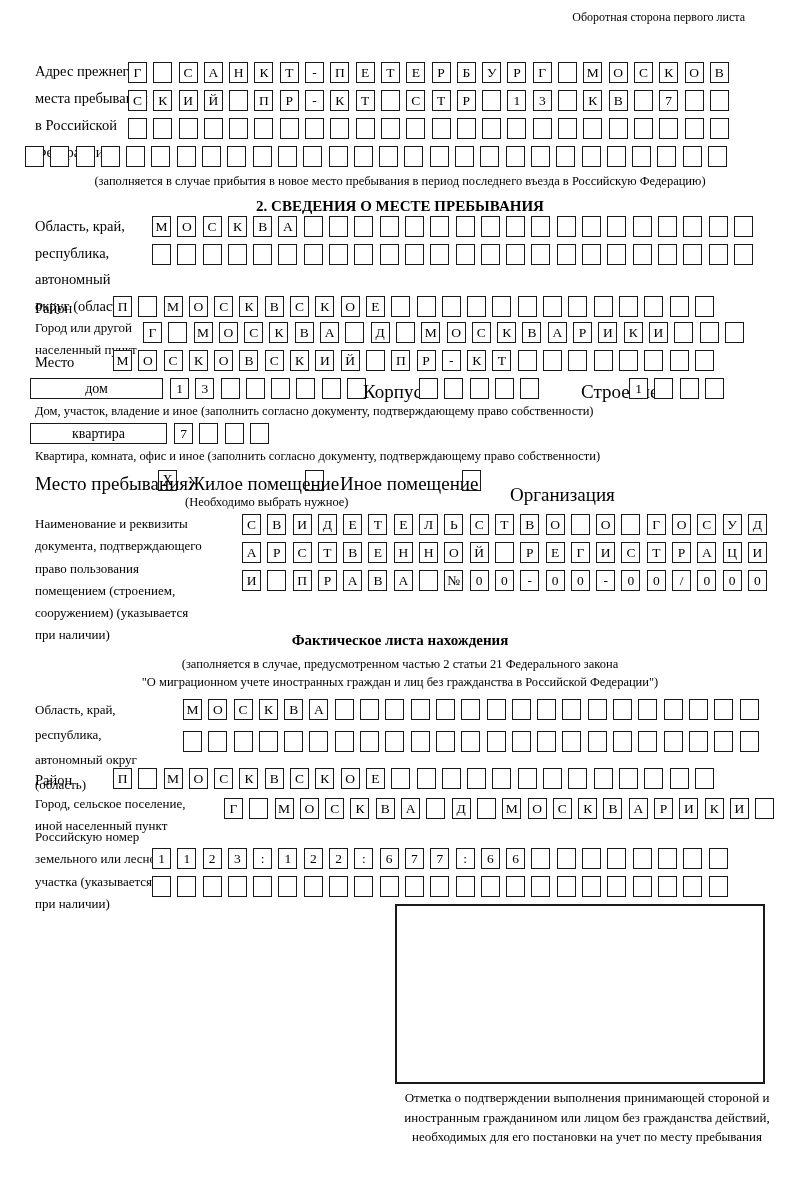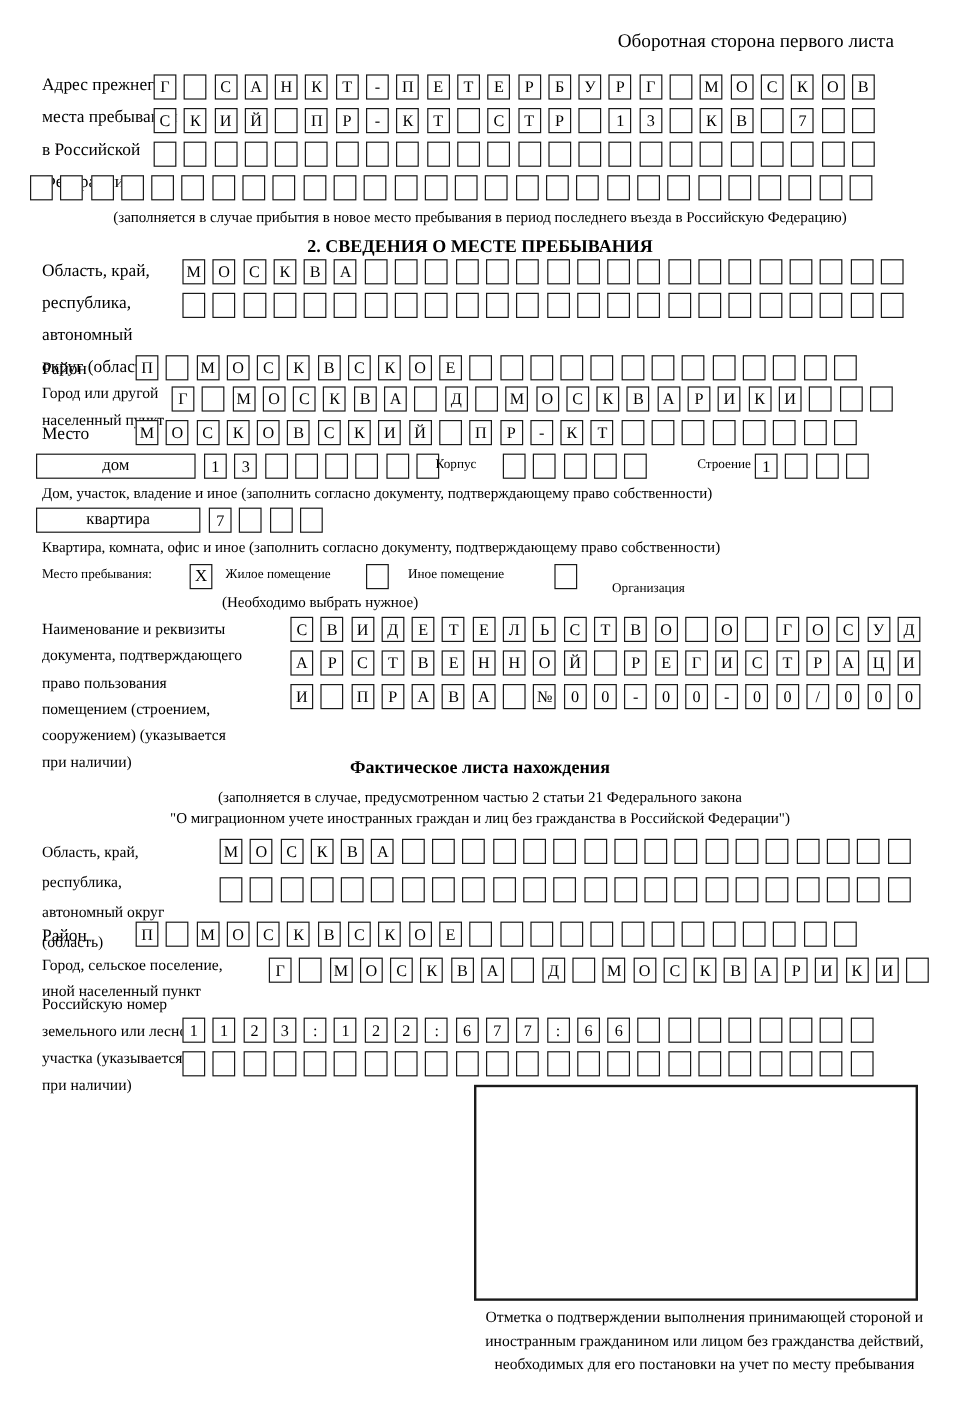--- a/index.html
+++ b/index.html
@@ -7,27 +7,27 @@
   .abs{position:absolute;}
   .lbl{font-size:14.5px;line-height:27px;white-space:pre-line;}
   .lbl-sm{font-size:13px;line-height:21.5px;white-space:pre-line;}
   .cellrow{display:flex;gap:6.3px;}
   .cell{flex:none;width:17px;height:19px;border:1.6px solid #1a1a1a;display:flex;align-items:center;justify-content:center;font-size:13.5px;background:#fff;}
   .widebox{border:1.6px solid #1a1a1a;height:19px;display:flex;align-items:center;justify-content:center;font-size:14px;}
   .caption{font-size:12.5px;}
   .caption-c{font-size:12.5px;text-align:center;width:100%;left:0;}
   .title{font-weight:bold;font-size:15px;text-align:center;width:100%;left:0;}
   .checkbox{width:17px;height:19px;border:1.6px solid #1a1a1a;display:flex;align-items:center;justify-content:center;font-size:14px;}
-  .inline-lbl{font-size:11px;}
+  .inline-lbl{font-size:19px;}
   .markbox{border:2px solid #1a1a1a;background:#fff;}
 </style>
 </head>
 <body>
 
-<div class="abs" style="top:26px;right:55px;font-size:16px;text-align:right;">Оборотная сторона первого листа</div>
+<div class="abs" style="top:10px;right:55px;font-size:12px;text-align:right;">Оборотная сторона первого листа</div>
 
 <div class="abs lbl" style="left:35px;top:58px;">Адрес прежнего
 места пребывания
 в Российской
 Федерации</div>
 <div class="abs cellrow" style="left:128px;top:62px;">
     <div class="cell">Г</div>
     <div class="cell"></div>
     <div class="cell">С</div>
     <div class="cell">А</div>

